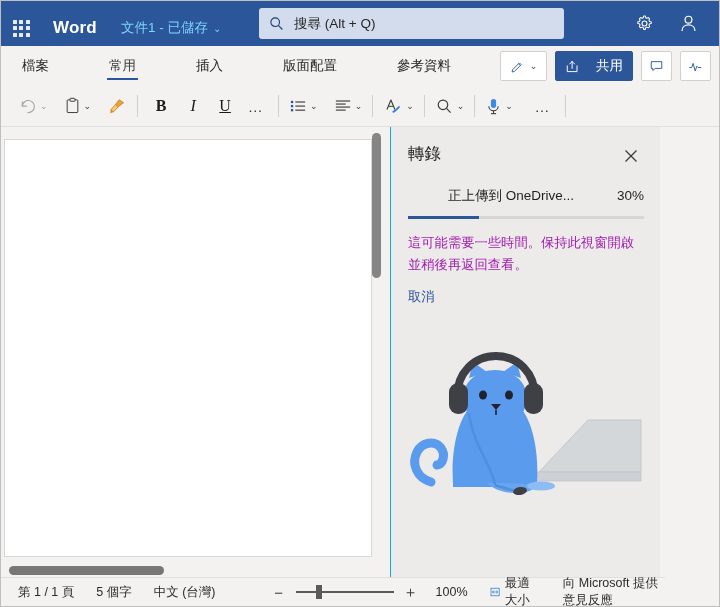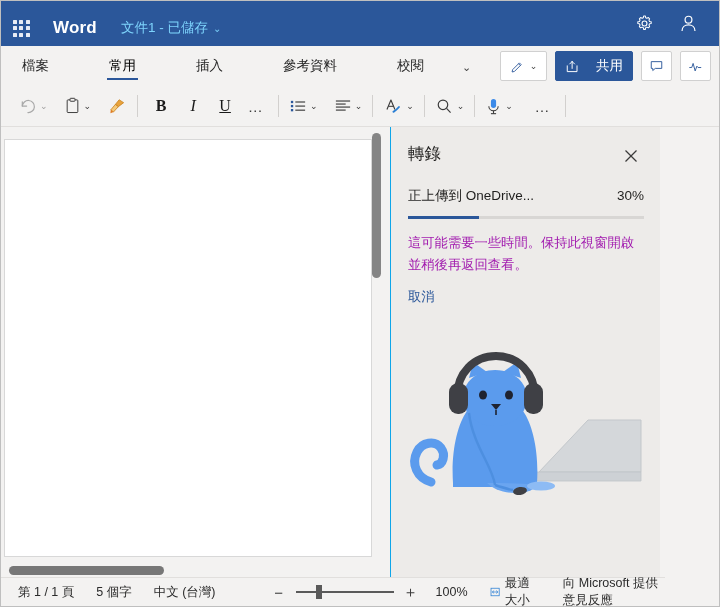--- a/index.html
+++ b/index.html
@@ -57,21 +57,21 @@
   .ribbon {
     position: absolute; left: 0; top: 45px; width: 718px; height: 40px;
     background: #f3f2f1; display: flex; align-items: center;
   }
   .tab {
     font-size: 13.5px; color: #252525; padding: 0 2px; margin: 0 28px;
     height: 40px; line-height: 40px; position: relative; cursor: pointer;
     white-space: nowrap;
   }
   .tab:first-child { margin-left: 19px; }
-  .tab.active { color: #000000; font-weight: normal; }
+  .tab.active { color: #404040; font-weight: normal; }
   .tab.active::after {
     content: ""; position: absolute; left: 0; right: 0; bottom: 6px;
     height: 2.5px; background: #2b579a;
   }
   .tab-more { margin: 0 8px; font-size: 11px; color: #444; cursor: pointer;
               height: 40px; line-height: 42px; }
   .ribbon-right {
     position: absolute; right: 8px; top: 50px; height: 30px;
     display: flex; align-items: center; gap: 8px;
   }
@@ -140,21 +140,21 @@
   }
   .pane-title { font-size: 16.5px; color: #201f1e; }
   .pane-close {
     width: 30px; height: 26px; display: flex; align-items: center;
     justify-content: center; cursor: pointer; color: #444; font-size: 15px;
   }
   .status-row {
     display: flex; align-items: baseline; justify-content: space-between;
     padding: 18px 16px 0 17px;
   }
-  .status-txt { font-size: 13.5px; color: #201f1e; }
+  .status-txt { font-size: 13.5px; color: #201f1e; margin-left: 40px; }
   .status-pct { font-size: 13.5px; color: #201f1e; }
   .progress {
     margin: 11px 16px 0 17px; height: 3px; background: #d8d6d4;
     position: relative; overflow: hidden;
   }
   .progress-fill { position: absolute; left: 0; top: 0; height: 3px; background: #2b579a; }
   .pane-desc {
     margin: 13px 16px 0 17px; font-size: 13.3px; color: #a21caf;
     line-height: 1.65;
   }
@@ -217,20 +217,27 @@
       </div>
     </div>
 
     <div class="app-name">Word</div>
 
     <div class="doc-title">
       <span>文件1 - 已儲存</span>
       <span class="chev">⌄</span>
     </div>
 
+    <div class="searchbox">
+      <svg class="mag" viewBox="0 0 16 16">
+        <circle cx="6.6" cy="6.6" r="4.6" fill="none" stroke="#1c3f76" stroke-width="1.2"></circle>
+        <line x1="10" y1="10" x2="14.2" y2="14.4" stroke="#1c3f76" stroke-width="1.2"></line>
+      </svg>
+      <span class="search-ph">搜尋 (Alt + Q)</span>
+    </div>
 
     <div class="tb-right">
       <div class="tb-icon">
         <svg width="19" height="19" viewBox="0 0 24 24">
           <path d="M12 8.2a3.8 3.8 0 100 7.6 3.8 3.8 0 000-7.6zm0 1.4a2.4 2.4 0 110 4.8 2.4 2.4 0 010-4.8z" fill="#ffffff"></path>
           <path d="M10.9 2.5h2.2l.35 2.1c.55.17 1.06.42 1.52.74l1.95-.85 1.55 1.55-.85 1.95c.32.46.57.97.74 1.52l2.1.35v2.2l-2.1.35a6.3 6.3 0 01-.74 1.52l.85 1.95-1.55 1.55-1.95-.85a6.3 6.3 0 01-1.52.74l-.35 2.1h-2.2l-.35-2.1a6.3 6.3 0 01-1.52-.74l-1.95.85-1.55-1.55.85-1.95a6.3 6.3 0 01-.74-1.52l-2.1-.35v-2.2l2.1-.35c.17-.55.42-1.06.74-1.52l-.85-1.95 1.55-1.55 1.95.85c.46-.32.97-.57 1.52-.74z" fill="none" stroke="#ffffff" stroke-width="1.3" stroke-linejoin="round"></path>
         </svg>
       </div>
       <div class="tb-icon">
         <svg width="21" height="21" viewBox="0 0 24 24">
@@ -238,20 +245,21 @@
           <path d="M4.6 20.5c0-4.2 3.3-6.9 7.4-6.9s7.4 2.7 7.4 6.9" fill="none" stroke="#ffffff" stroke-width="1.4"></path>
         </svg>
       </div>
     </div>
   </div>
 
   <div class="ribbon">
     <div class="tab">檔案</div>
     <div class="tab active">常用</div>
     <div class="tab">插入</div>
+    <div class="tab">版面配置</div>
     <div class="tab">參考資料</div>
     <div class="tab">校閱</div>
     <div class="tab-more">⌄</div>
   </div>
 
   <div class="ribbon-right">
     <div class="rb-btn pen">
       <svg width="15" height="15" viewBox="0 0 20 20">
         <path d="M3.5 14.2l9-9 2.4 2.4-9 9-3.1.7z" fill="none" stroke="#2b579a" stroke-width="1.2" stroke-linejoin="round"></path>
         <line x1="11.4" y1="6.3" x2="13.8" y2="8.7" stroke="#2b579a" stroke-width="1.2"></line>

